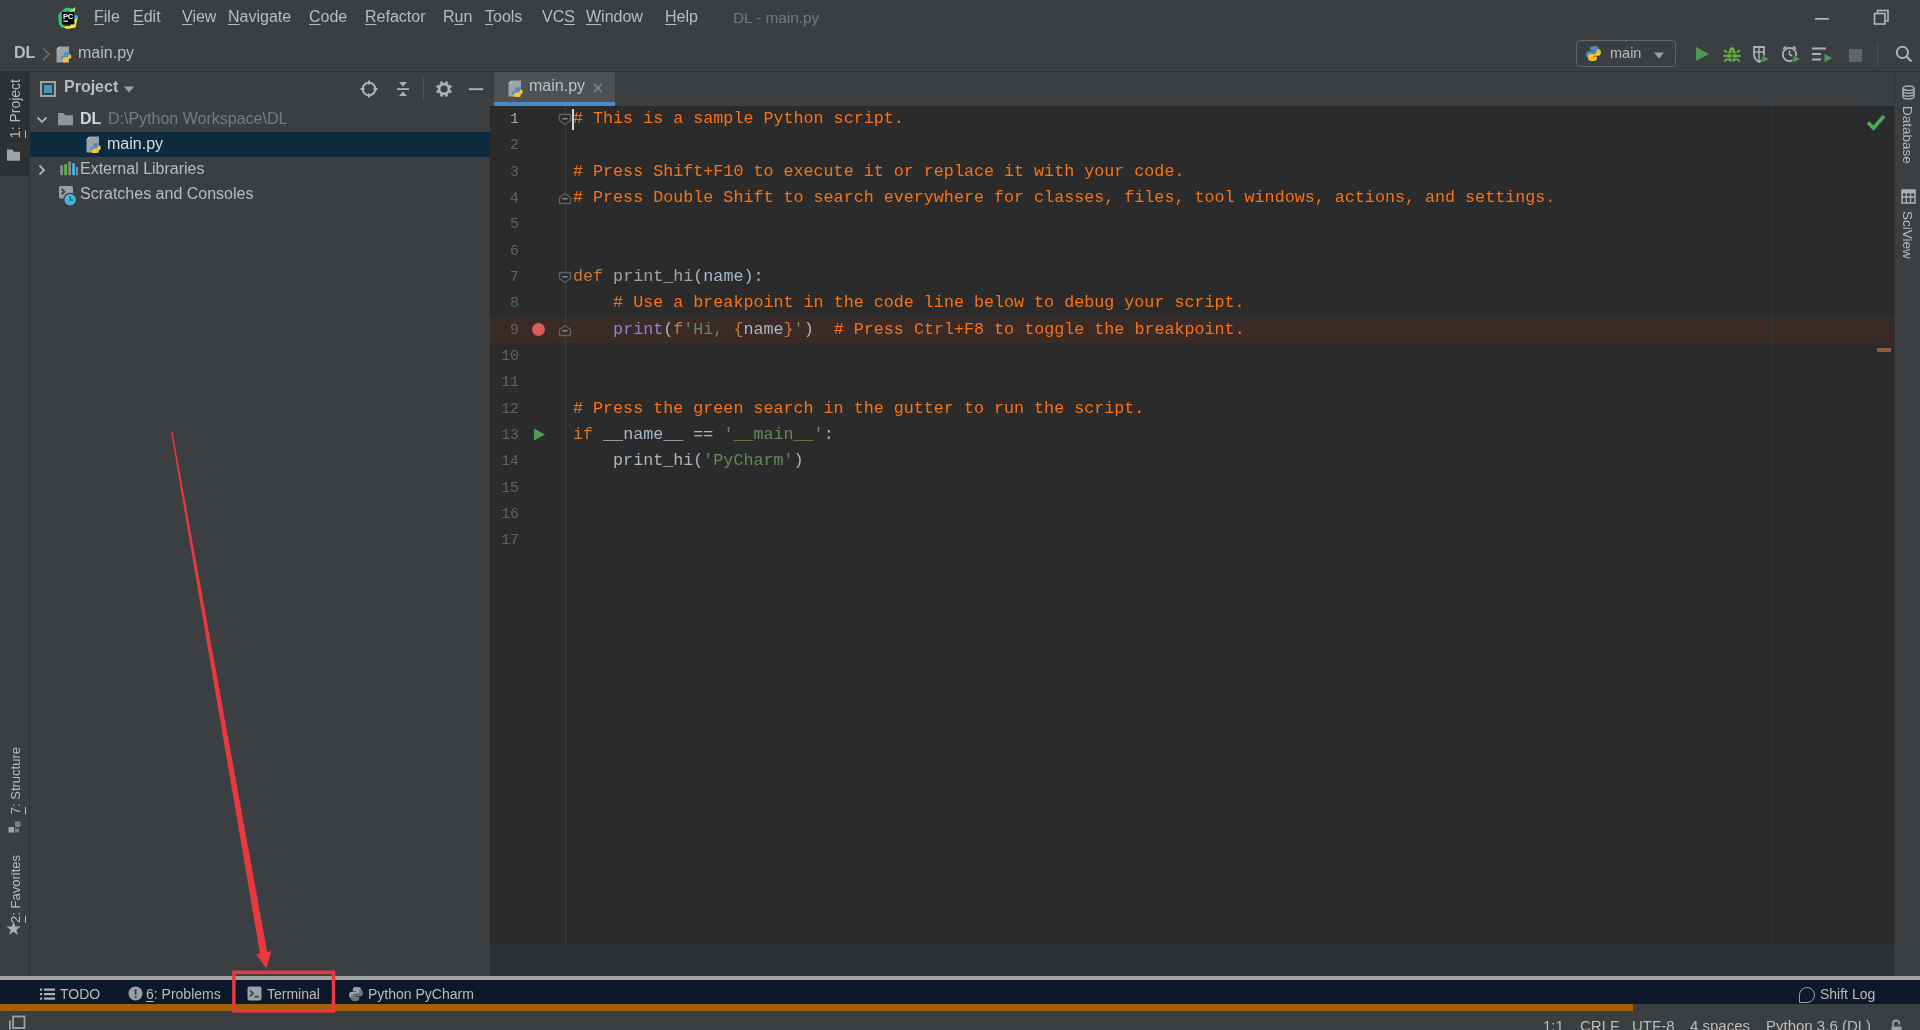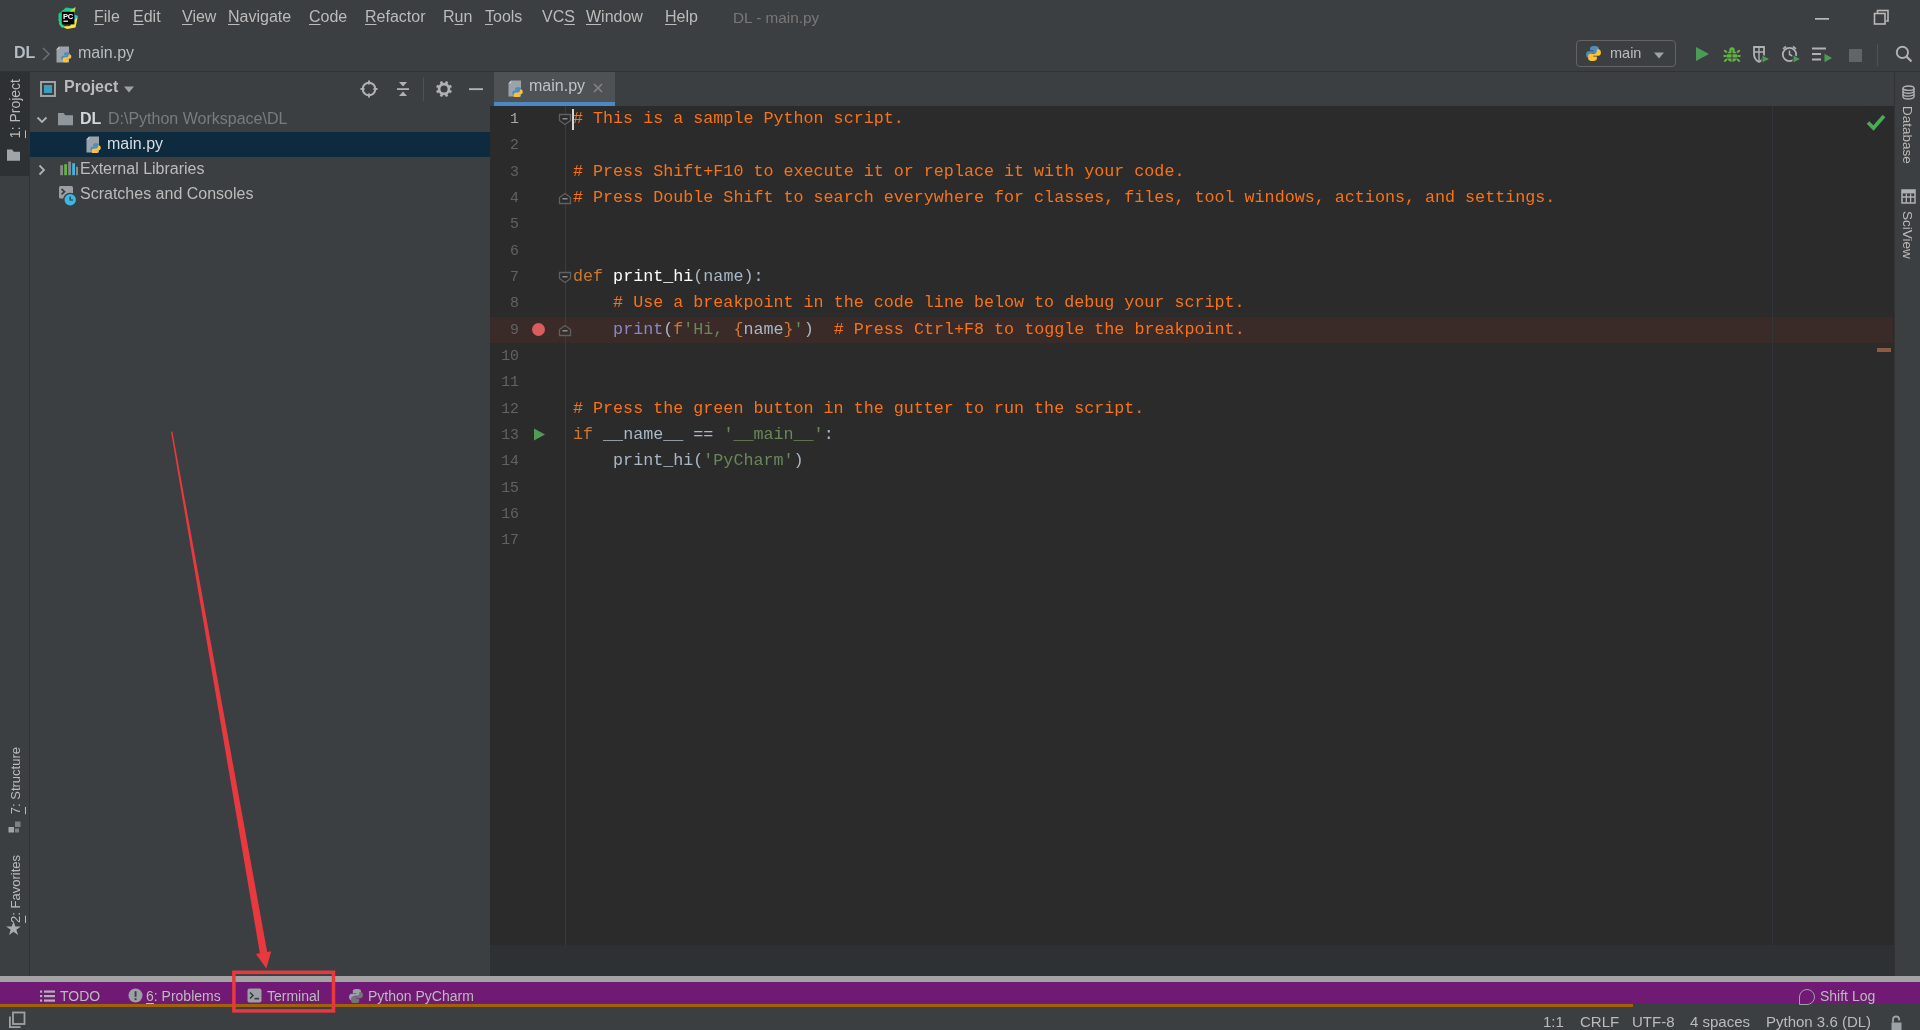--- a/index.html
+++ b/index.html
@@ -19,26 +19,26 @@
 
 #ppanel { position:absolute; left:30px; top:72px; width:460px; height:904px; background:#3c3f41; }
 #phead { position:absolute; left:0; top:0; width:460px; height:33px;font-weight:bold; }
 .trow { position:absolute; left:0; width:460px; height:25px; font-size:16px; color:#bbbbbb; }
 
 #editor { position:absolute; left:490px; top:72px; width:1404px; height:904px; background:#2b2b2b; }
 #tabbar { position:absolute; left:0; top:0; width:1404px; height:34px; background:#3c3f41; }
 #tab1 { position:absolute; left:4px; top:0; width:121px; height:30px; background:#4e5254; }
 #tabu { position:absolute; left:4px; top:29.5px; width:121px; height:4.5px; background:#4a88c7; }
 pre.code { position:absolute; font-family:"Liberation Mono",monospace; font-size:16.72px; line-height:26.33px; }
-.com { color:#f97316; } .kw { color:#cc7832; } .fn { color:#ffffff; } .str { color:#6a8759; } .bi { color:#8888c6; }
+.com { color:#f97316; } .kw { color:#cc7832; } .fn { color:#a3a3a3; } .str { color:#6a8759; } .bi { color:#8888c6; }
 
 #rstripe { position:absolute; left:1894px; top:72px; width:26px; height:904px; background:#3c3f41; border-left:1px solid #323232; }
 
-#toolbar { position:absolute; left:0; top:976px; width:1920px; height:28px; background:#701a75; border-top:6px solid #a3a3a3; }
-#statusbar { position:absolute; left:0; top:1004px; width:1633px; height:26px; background:#3c3f41; border-top:3px solid #a16207; }
+#toolbar { position:absolute; left:0; top:976px; width:1920px; height:28px; background:#0f172a; border-top:4px solid #a3a3a3; }
+#statusbar { position:absolute; left:0; top:1004px; width:1633px; height:26px; background:#3c3f41; border-top:7px solid #a16207; }
 .bitem { position:absolute; top:6px; font-size:14px; color:#bbbbbb; white-space:nowrap; }
 .sitem { position:absolute; top:6px; font-size:15px; color:#bbbbbb; white-space:nowrap; }
 </style>
 </head>
 <body>
 <div id="titlebar">
   <svg class="abs" style="left:9px;top:6px" width="22" height="24" viewBox="0 0 22 24">
     <polygon points="1.5,8 9,1.5 16,2.5 12,9 4.5,20 1.5,15" fill="#1dcc85"></polygon>
     <polygon points="13,4.5 18.5,1 17.5,7.5 13.5,7" fill="#a8e545"></polygon>
     <polygon points="16.5,8 21,10 19.5,15.5 15.5,13" fill="#25c1f2"></polygon>
@@ -243,21 +243,21 @@
 
 <span class="com"># Press Shift+F10 to execute it or replace it with your code.</span>
 <span class="com"># Press Double Shift to search everywhere for classes, files, tool windows, actions, and settings.</span>
 
 
 <span class="kw">def </span><span class="fn">print_hi</span>(name):
     <span class="com"># Use a breakpoint in the code line below to debug your script.</span>
     <span class="bi">print</span>(<span class="kw">f</span><span class="str">'Hi, </span><span class="kw">{</span>name<span class="kw">}</span><span class="str">'</span>)  <span class="com"># Press Ctrl+F8 to toggle the breakpoint.</span>
 
 
-<span class="com"># Press the green button in the gutter to run the script.</span>
+<span class="com"># Press the green search in the gutter to run the script.</span>
 <span class="kw">if </span>__name__ == <span class="str">'__main__'</span>:
     print_hi(<span class="str">'PyCharm'</span>)
 
 </pre>
   <div class="abs" style="left:82px;top:37px;width:2px;height:21px;background:#d4d4d4"></div>
   <svg class="abs" style="left:68px;top:41px" width="15" height="13" viewBox="0 0 15 13">
       <path d="M1.5 1.5 h11 v6 l-5.5 4 l-5.5 -4 Z" fill="#2b2b2b" stroke="#5e6163" stroke-width="1.3"></path>
       <rect x="4.5" y="5" width="5" height="1.5" fill="#8a8d90"></rect>
     </svg>
   <svg class="abs" style="left:68px;top:120px" width="15" height="13" viewBox="0 0 15 13">

